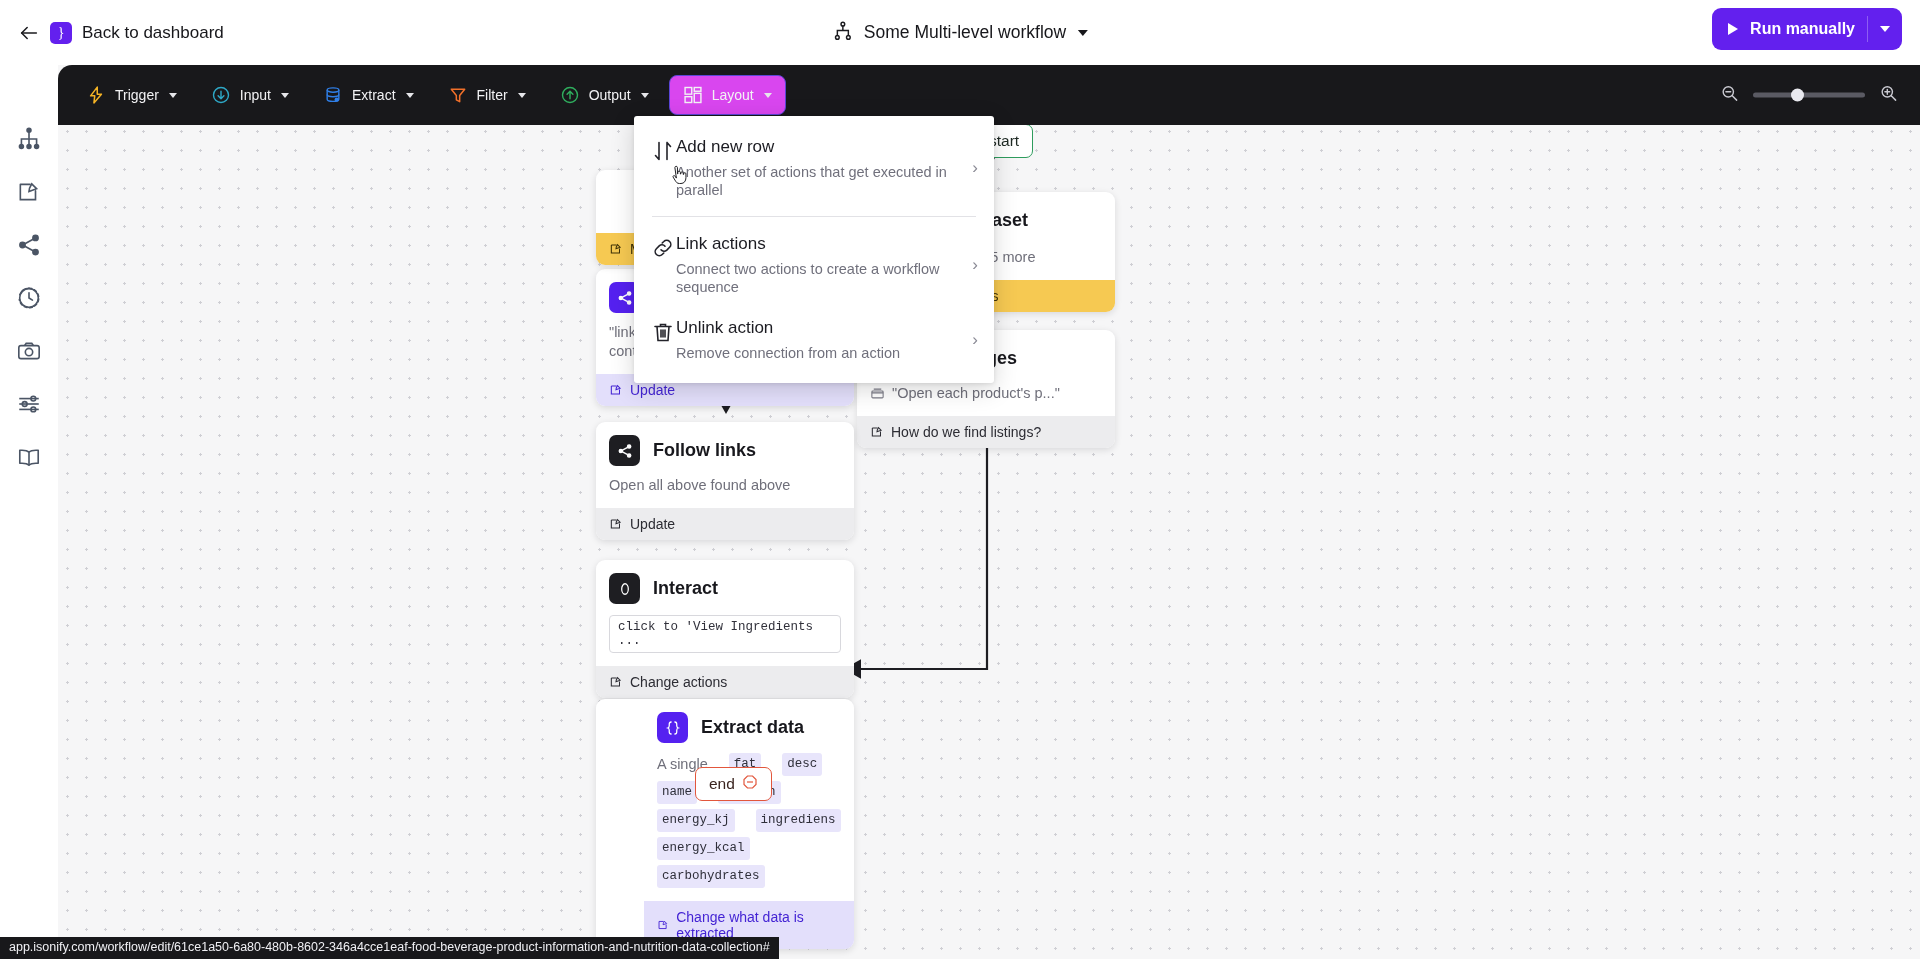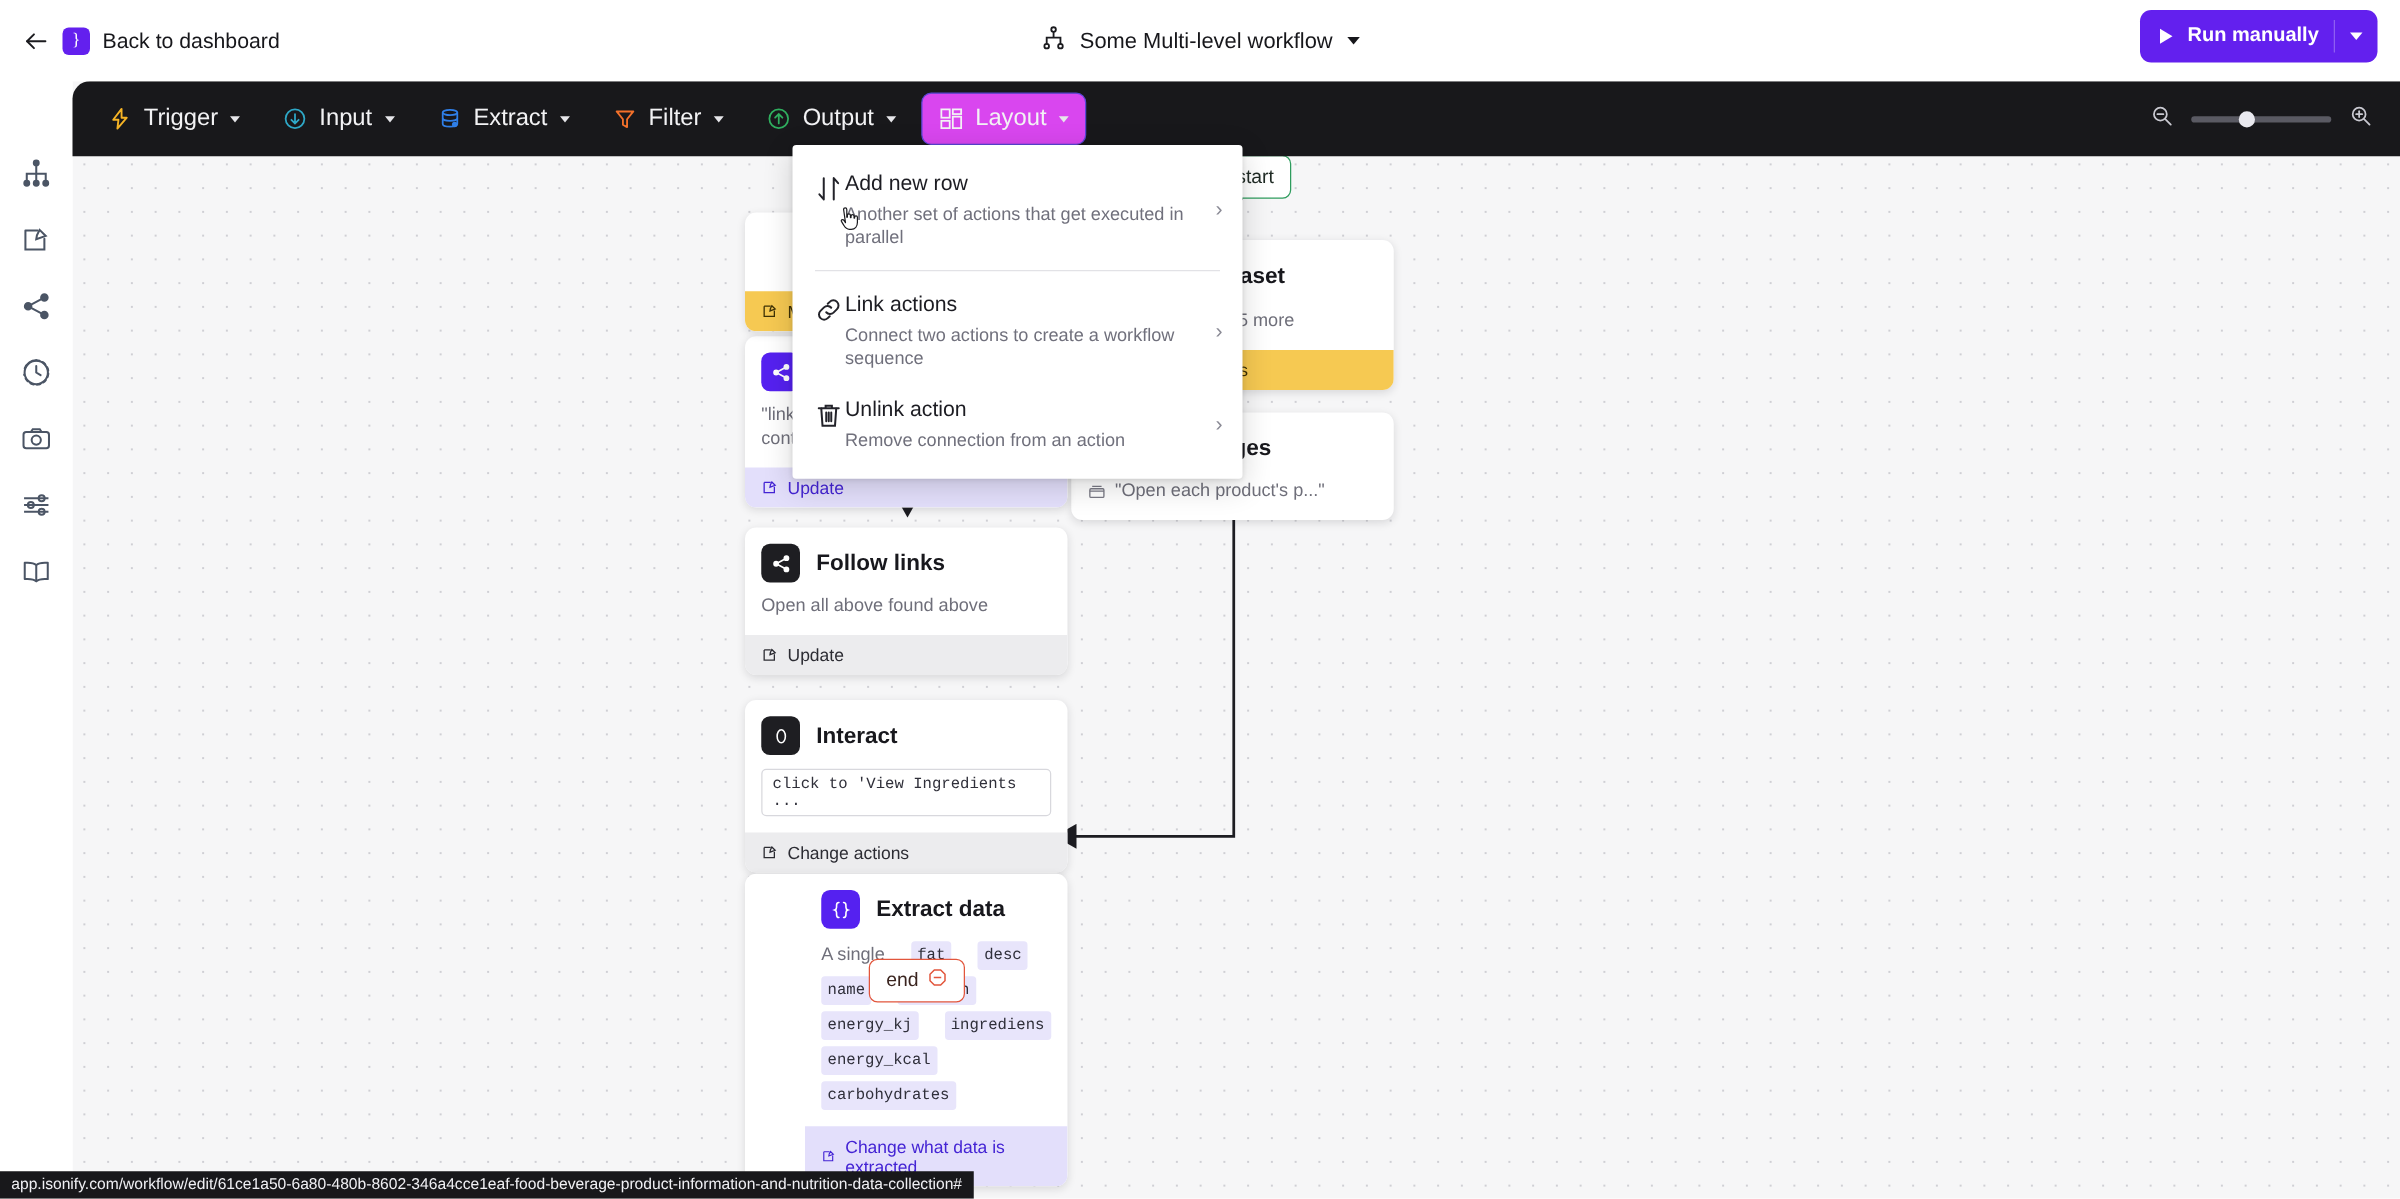--- a/index.html
+++ b/index.html
@@ -84,21 +84,21 @@
   .toolbar {
     position: absolute; left: 58px; top: 65px;
     width: 1862px; height: 60px;
     background: #18181b; border-top-left-radius: 14px;
     display: flex; align-items: center; padding-left: 14px;
     z-index: 35;
   }
   .tb-item {
     display: flex; align-items: center; gap: 9px;
     padding: 9px 13px; border-radius: 8px; cursor: pointer;
-    color: #f2f2f4; font-size: 19px; margin-right: 6px;
+    color: #f2f2f4; font-size: 14px; margin-right: 6px;
     border: 1.5px solid transparent;
   }
   .tb-item.active { border-color: #5b45d6; background: #d946ef; }
   .tb-item .tb-caret {
     width: 0; height: 0; border-left: 4.5px solid transparent;
     border-right: 4.5px solid transparent; border-top: 5.5px solid #e6e6ea;
     margin-left: 1px;
   }
   .tb-ico { width: 20px; height: 20px; display: flex; align-items: center; justify-content: center; }
   .tb-ico svg { width: 20px; height: 20px; }
@@ -394,20 +394,27 @@
         </div>
         <div style="display:flex; align-items:center; gap:7px; margin-top:10px;">
           <span class="mini-site">
             <svg viewBox="0 0 24 24" fill="none" stroke="currentColor" stroke-width="1.7">
               <rect x="3" y="8" width="18" height="11" rx="1.5"></rect>
                 <path d="M3 11h18M6 5h12"></path>
             </svg>
           </span>
           <span class="node-desc" style="margin-top:0;">"Open each product's p..."</span>
         </div>
+      </div>
+      <div class="node-foot foot-grey">
+        <svg viewBox="0 0 24 24" fill="none" stroke="currentColor" stroke-width="1.8">
+          <path d="M4 5h9M4 5v14h14v-8"></path>
+            <path d="M14.5 4.5l4.5 4.5-7 2.5.5-3z"></path>
+        </svg>
+        <span>How do we find listings?</span>
       </div>
     </div>
 
     <div class="node" style="left:538px; top:204px;">
       <div class="node-body">
         <div class="node-head">
           <span class="node-ico purple">
             <svg viewBox="0 0 24 24" fill="none" stroke="currentColor" stroke-width="1.8">
               <circle cx="17.5" cy="6" r="2.2" fill="currentColor"></circle>
               <circle cx="6.5" cy="12" r="2.2" fill="currentColor"></circle>

